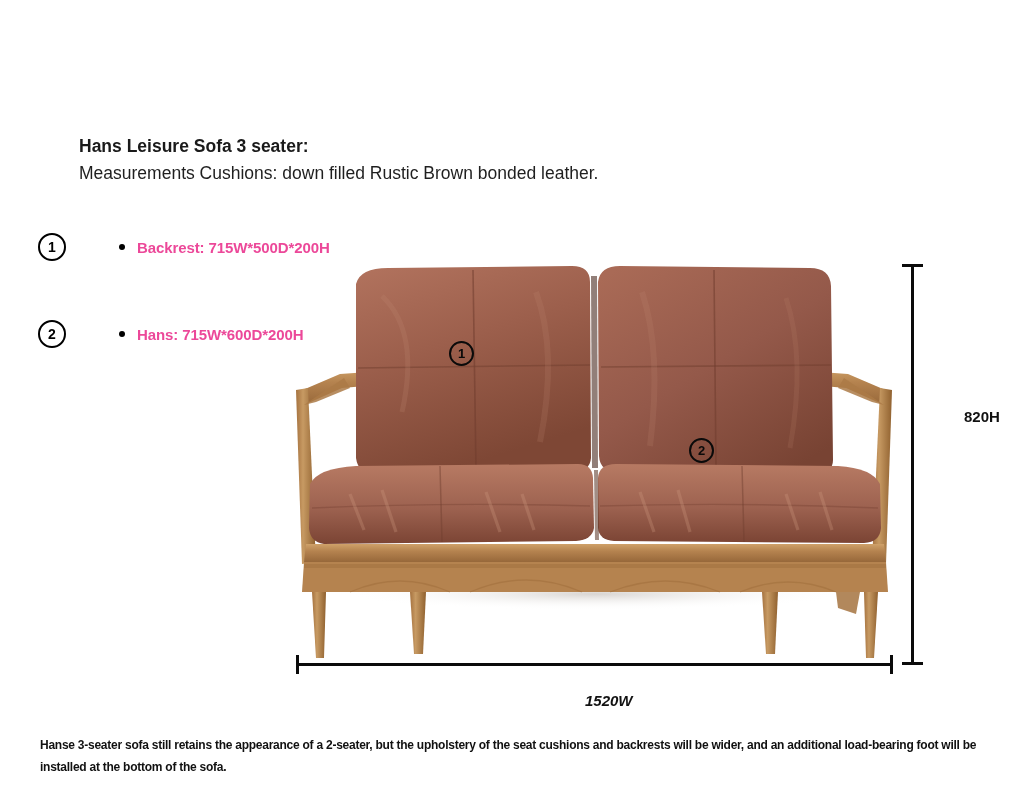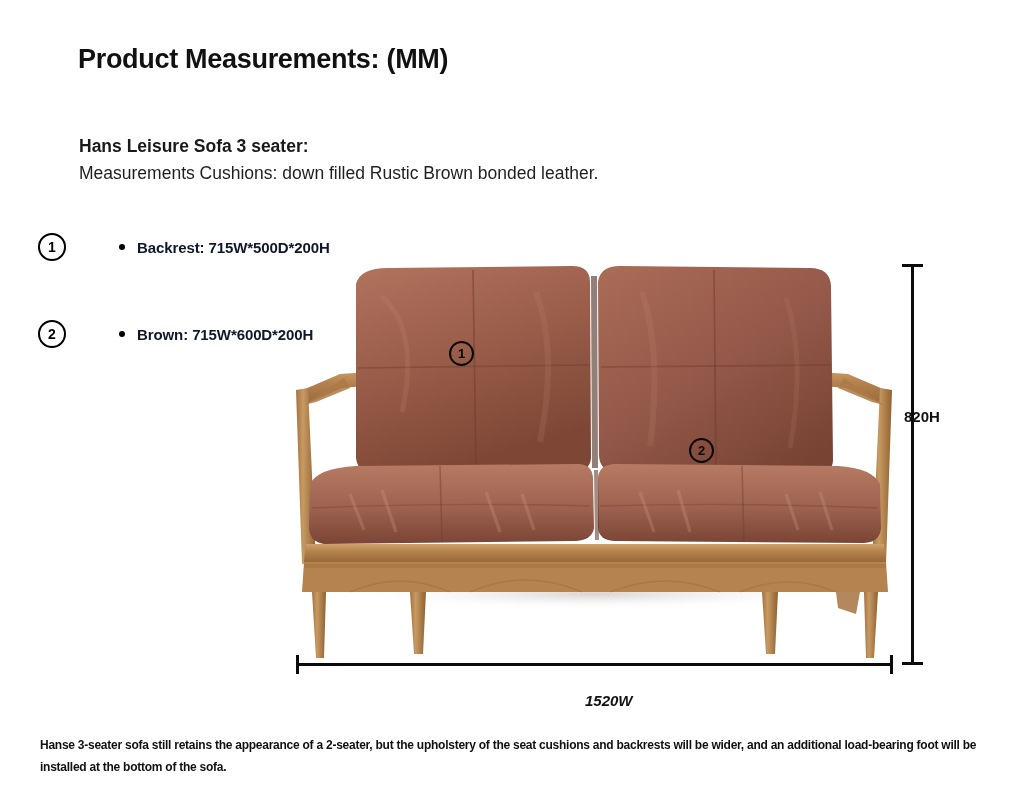--- a/index.html
+++ b/index.html
@@ -73,21 +73,21 @@
     width: 6px; height: 6px;
     border-radius: 50%;
     background: #000000;
     margin-left: 53px;
     margin-right: 12px;
     flex: 0 0 auto;
   }
   .spec-text {
     font-size: 15px;
     font-weight: bold;
-    color: #0f172a;
+    color: #ec4899;
     white-space: nowrap;
     letter-spacing: -0.1px;
   }
 
   
   #sofa-figure {
     position: absolute;
     left: 290px; top: 262px;
     width: 610px; height: 405px;
   }
@@ -141,55 +141,54 @@
   #dim-h-cap-left  { left: 296px; }
   #dim-h-cap-right { left: 890px; }
 
   .dim-label {
     position: absolute;
     font-size: 15px;
     font-weight: bold;
     color: #111111;
     white-space: nowrap;
   }
-  #dim-height-label { left: 904px; top: 408px; }
+  #dim-height-label { left: 964px; top: 408px; }
   #dim-width-label  { left: 585px; top: 692px; font-style: italic; }
 
   
   .footer-note {
     position: absolute;
     left: 40px; top: 734px;
     width: 965px;
     font-size: 12px;
     font-weight: bold;
     line-height: 22px;
     color: #111111;
     letter-spacing: -0.25px;
   }
 </style>
 </head>
 <body>
 
 <div id="page">
 
-  <div class="page-title">Product Measurements: (MM)</div>
 
   <div class="product-name">Hans Leisure Sofa 3 seater:</div>
   <div class="product-desc">Measurements Cushions: down filled Rustic Brown bonded leather.</div>
 
   <div class="spec-row row-1">
     <div class="num-badge">1</div>
     <div class="spec-bullet"></div>
     <div class="spec-text">Backrest: 715W*500D*200H</div>
   </div>
 
   <div class="spec-row row-2">
     <div class="num-badge">2</div>
     <div class="spec-bullet"></div>
-    <div class="spec-text">Brown: 715W*600D*200H</div>
+    <div class="spec-text">Hans: 715W*600D*200H</div>
   </div>
 
   <div id="sofa-figure">
     <svg id="sofa-svg" viewBox="0 0 610 405" xmlns="http://www.w3.org/2000/svg">
       <defs>
         <linearGradient id="lthrA" x1="0" y1="0" x2="0.35" y2="1">
           <stop offset="0%" stop-color="#b2735e"></stop>
           <stop offset="45%" stop-color="#9c5f4c"></stop>
           <stop offset="100%" stop-color="#7e4735"></stop>
         </linearGradient>

